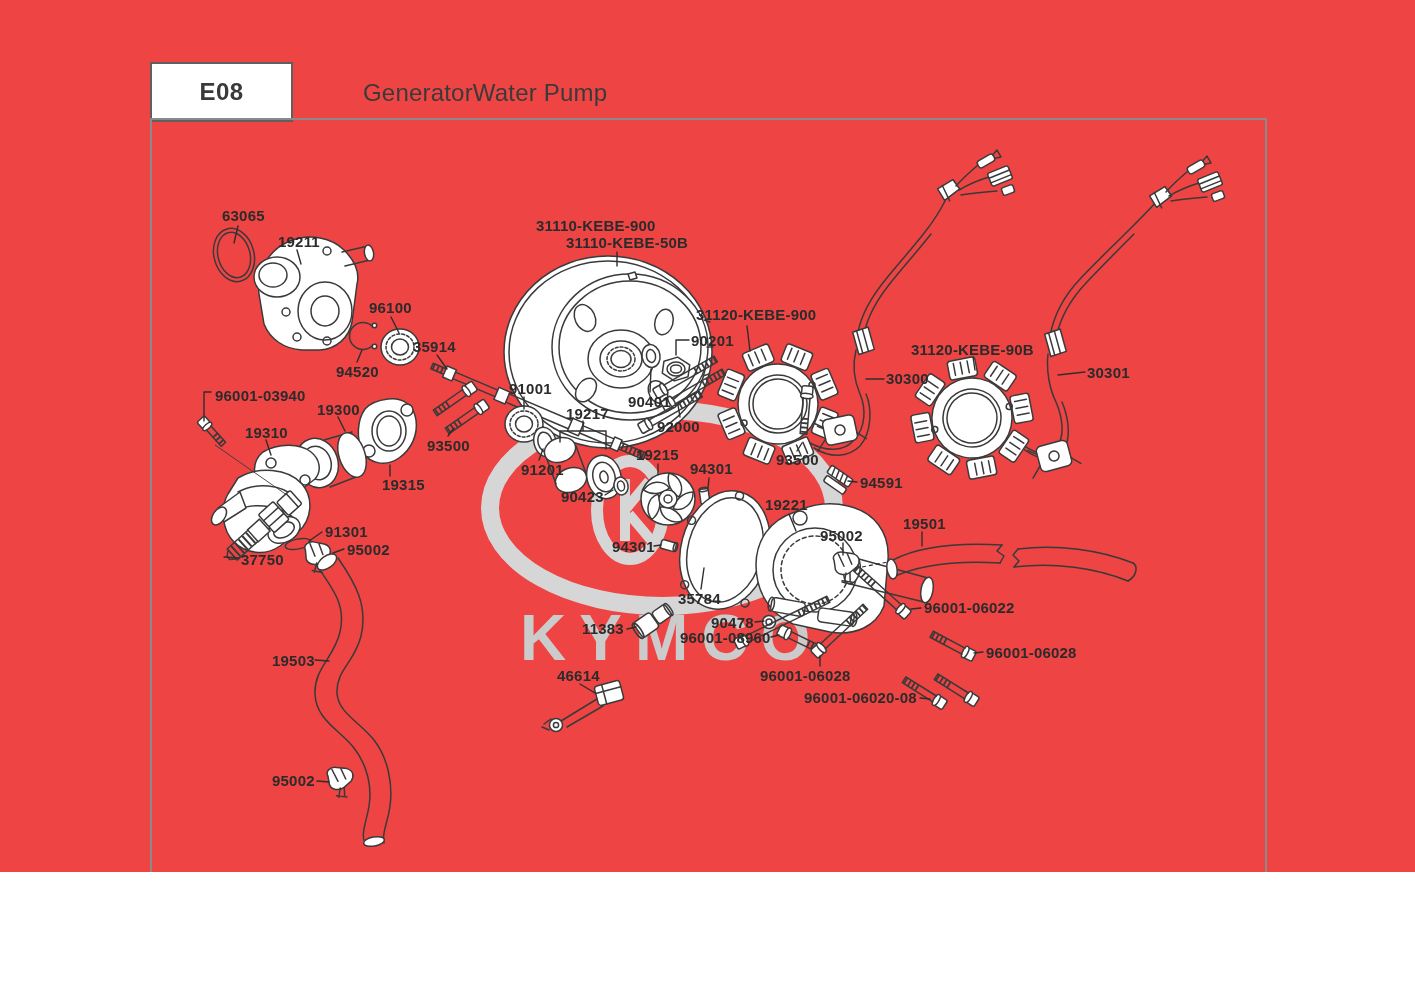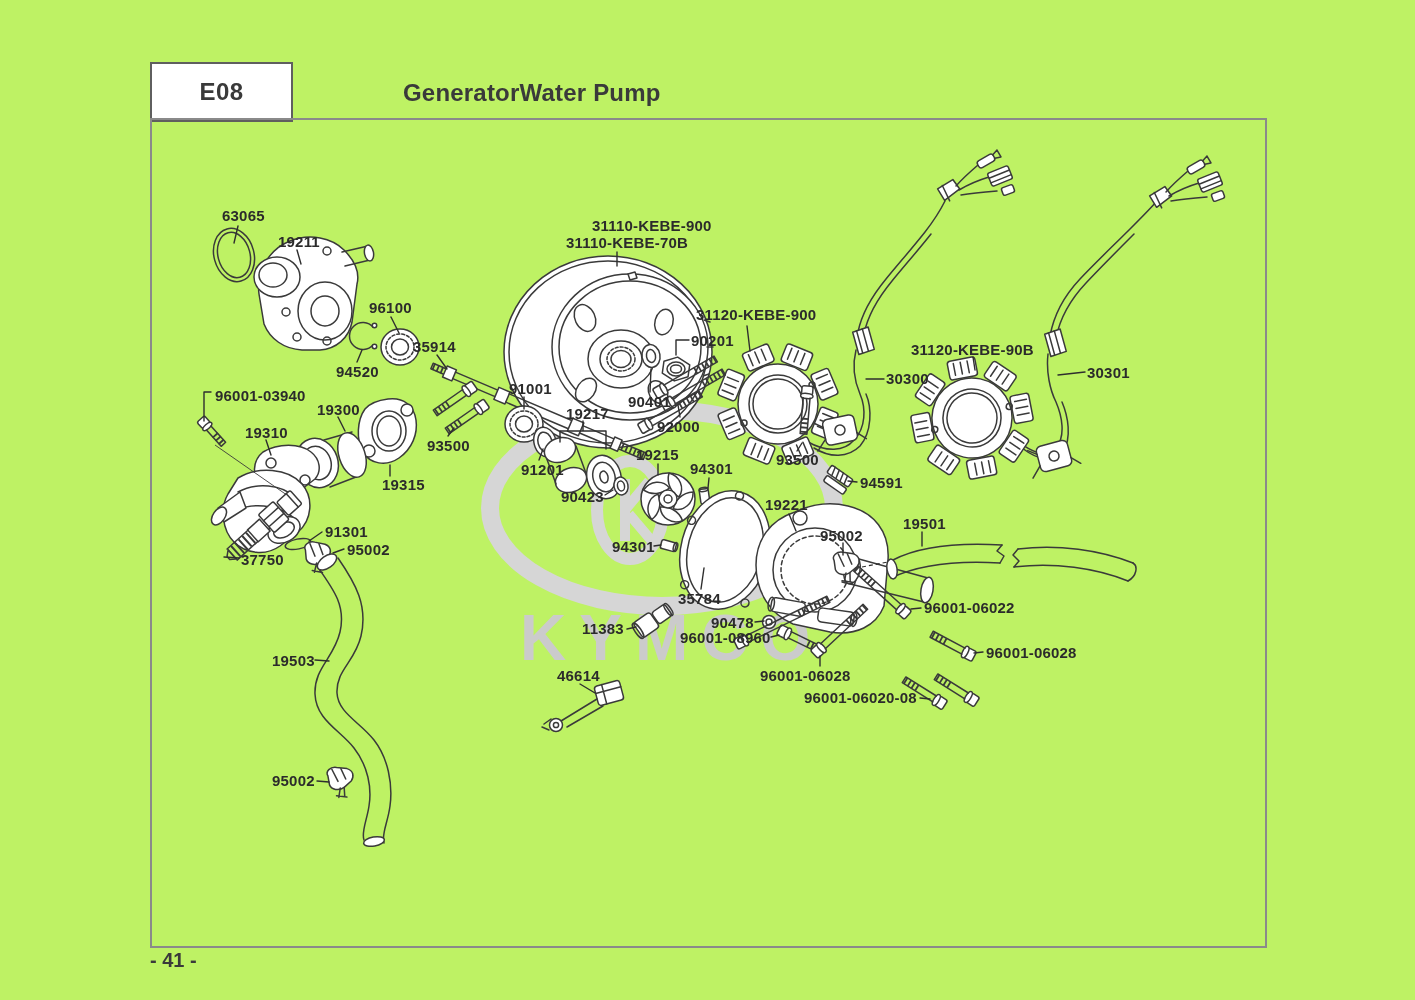--- a/index.html
+++ b/index.html
@@ -1,32 +1,32 @@
 <!DOCTYPE html>
 <html><head>
 <meta charset="utf-8">
 <style>
   html,body { margin:0; padding:0; background:#fff; }
   #page {
-    position:relative; width:1415px; height:1000px; background:#bef264;
+    position:relative; width:1415px; height:872px; background:#ef4444;
     font-family:"Liberation Sans", sans-serif; overflow:hidden;
   }
   .frame {
     position:absolute; left:150px; top:118px; width:1113px; height:826px;
     border:2px solid #8a8a8a; background:transparent;
   }
   .codebox {
     position:absolute; left:150px; top:62px; width:139px; height:56px;
     border:2px solid #5f5f5f; border-bottom:2px solid #5f5f5f; background:#fff;
     display:flex; align-items:center; justify-content:center;
     font-size:24px; font-weight:bold; color:#3a3a3a; letter-spacing:0.5px;
   }
   .pagetitle {
     position:absolute; left:363px; top:79px;
-    font-size:24px; font-weight:bold; color:#3a3a3a; letter-spacing:0.2px;margin-left:40px;
+    font-size:24px; font-weight:normal; color:#3a3a3a; letter-spacing:0.2px;
   }
   .pagenum {
     position:absolute; left:150px; top:949px; width:1113px; text-align:left;
     font-size:20px; font-weight:bold; color:#3a3a3a;
   }
   svg#art { position:absolute; left:0; top:0; }
   .ln  { fill:none; stroke:#3a3a3a; stroke-width:1.5; stroke-linecap:round; stroke-linejoin:round; }
   .fw  { fill:#ffffff; stroke:#3a3a3a; stroke-width:1.5; stroke-linecap:round; stroke-linejoin:round; }
   .thn { fill:none; stroke:#3a3a3a; stroke-width:0.9; }
   .thr { fill:none; stroke:#3a3a3a; stroke-width:7;  stroke-dasharray:1.8,2.6; }
@@ -462,22 +462,22 @@
   <div class="co" style="left:245px;top:425px">19310</div>
   <div class="co" style="left:427px;top:438px">93500</div>
   <div class="co" style="left:521px;top:462px">91201</div>
   <div class="co" style="left:561px;top:489px">90423</div>
   <div class="co" style="left:382px;top:477px">19315</div>
   <div class="co" style="left:325px;top:524px">91301</div>
   <div class="co" style="left:347px;top:542px">95002</div>
   <div class="co" style="left:241px;top:552px">37750</div>
   <div class="co" style="left:272px;top:653px">19503</div>
   <div class="co" style="left:272px;top:773px">95002</div>
-  <div class="co" style="left:592px;top:218px">31110-KEBE-900</div>
-  <div class="co" style="left:566px;top:235px">31110-KEBE-70B</div>
+  <div class="co" style="left:536px;top:218px">31110-KEBE-900</div>
+  <div class="co" style="left:566px;top:235px">31110-KEBE-50B</div>
   <div class="co" style="left:696px;top:307px">31120-KEBE-900</div>
   <div class="co" style="left:691px;top:333px">90201</div>
   <div class="co" style="left:628px;top:394px">90401</div>
   <div class="co" style="left:657px;top:419px">92000</div>
   <div class="co" style="left:776px;top:452px">93500</div>
   <div class="co" style="left:860px;top:475px">94591</div>
   <div class="co" style="left:636px;top:447px">19215</div>
   <div class="co" style="left:690px;top:461px">94301</div>
   <div class="co" style="left:765px;top:497px">19221</div>
   <div class="co" style="left:612px;top:539px">94301</div>

